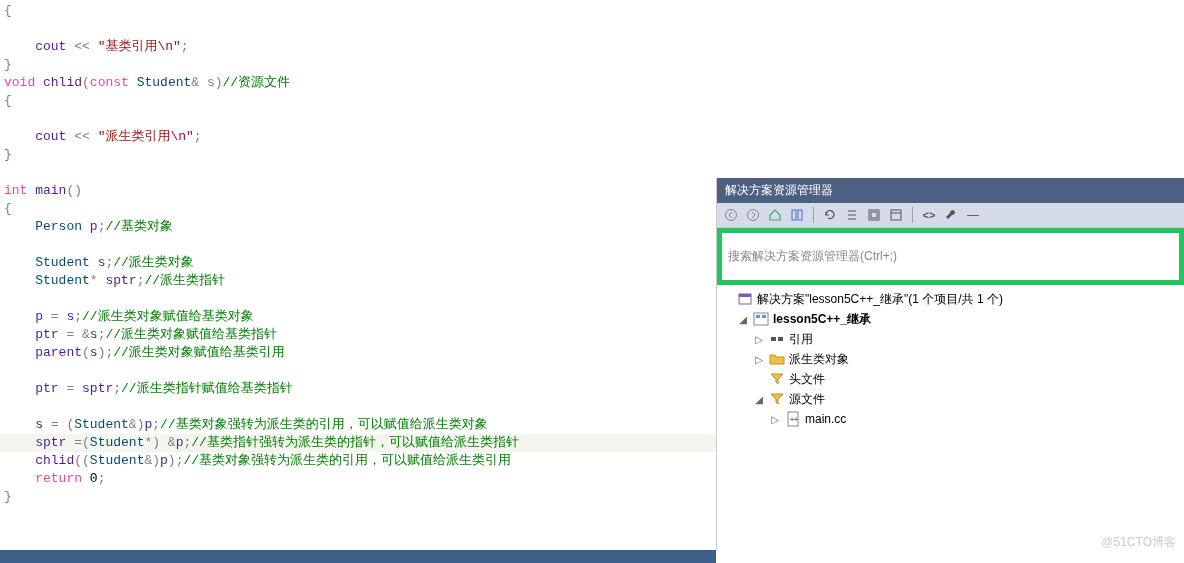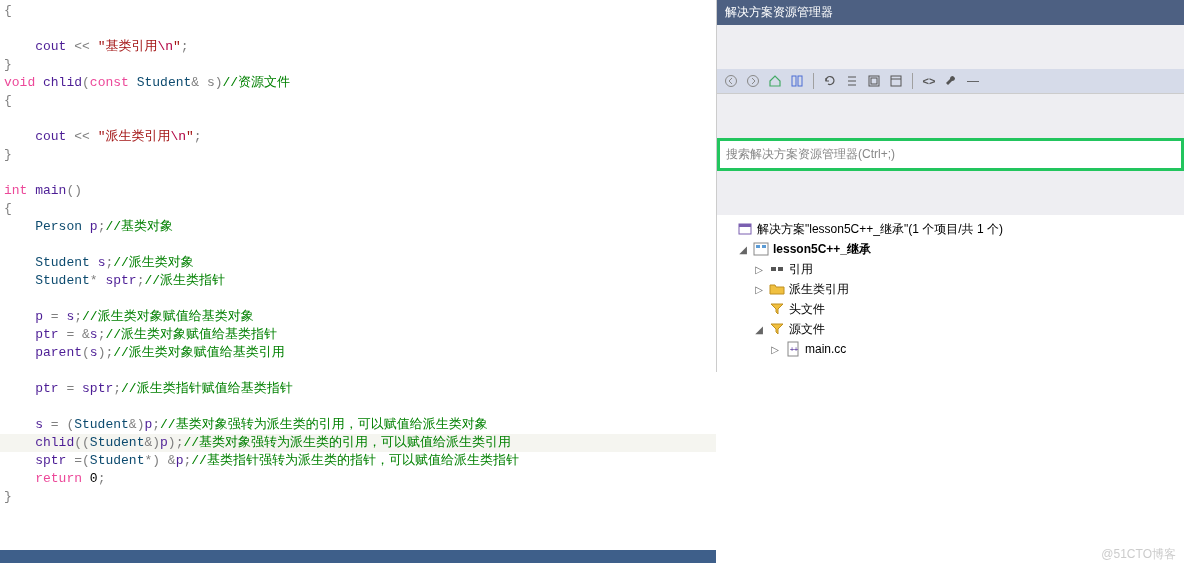--- a/index.html
+++ b/index.html
@@ -37,24 +37,24 @@
     .strch { color: #b00040; }
     .num { color: #000; }
     .pn { color: #808080; }
     .txt { color: #4c1d95; }
     .side-panel {
       width: 468px;
       background: #eeeef2;
       border-left: 1px solid #ccc;
       display: flex;
       flex-direction: column;
+      margin-top: 178px;
       height: 372px;
       font-family: 'Segoe UI', sans-serif;
       font-size: 12px;
-      gap: 44px;
     }
     .panel-title {
       background: #4d6082;
       color: #fff;
       padding: 4px 8px;
       font-size: 12px;
     }
     .toolbar {
       background: #d6dbe9;
       padding: 4px 6px;
@@ -67,22 +67,22 @@
       width: 16px; height: 16px;
       display: flex; align-items: center; justify-content: center;
       color: #555;
       cursor: pointer;
     }
     .toolbar .sep {
       width: 1px; height: 16px; background: #a0a0a0; margin: 0 2px;
     }
     .search-box {
       background: #fff;
-      border: 3px solid #22c55e;
-      padding: 5px 6px;
+      border: 5px solid #22c55e;
+      padding: 15px 6px;
       color: #888;
       margin: 0;
     }
     .tree {
       background: #fff;
       flex: 1;
       padding: 4px 0;
       overflow: auto;
     }
     .tree-row {
@@ -107,21 +107,21 @@
     .bottom-bar {
       position: absolute;
       bottom: 0; left: 0;
       width: 716px;
       height: 13px;
       background: #3e5f8a;
     }
     .watermark {
       position: absolute;
       right: 8px;
-      bottom: 0;
+      bottom: 12px;
       color: #ccc;
       font-size: 12px;
       font-family: 'Segoe UI', sans-serif;
     }
   </style>
 </head>
 <body>
 
 <div class="container">
   <div class="code-area">
@@ -144,22 +144,22 @@
         <div class="code-line"><span class="txt">    </span><span class="typ">Student</span><span class="txt"> s</span><span class="pn">;</span><span class="com">//派生类对象</span></div>
         <div class="code-line"><span class="txt">    </span><span class="typ">Student</span><span class="pn">*</span><span class="txt"> sptr</span><span class="pn">;</span><span class="com">//派生类指针</span></div>
         <div class="code-line"><span class="txt"></span></div>
         <div class="code-line"><span class="txt">    p </span><span class="pn">=</span><span class="txt"> s</span><span class="pn">;</span><span class="com">//派生类对象赋值给基类对象</span></div>
         <div class="code-line"><span class="txt">    ptr </span><span class="pn">= &amp;</span><span class="txt">s</span><span class="pn">;</span><span class="com">//派生类对象赋值给基类指针</span></div>
         <div class="code-line"><span class="txt">    parent</span><span class="pn">(</span><span class="txt">s</span><span class="pn">);</span><span class="com">//派生类对象赋值给基类引用</span></div>
         <div class="code-line"><span class="txt"></span></div>
         <div class="code-line"><span class="txt">    ptr </span><span class="pn">=</span><span class="txt"> sptr</span><span class="pn">;</span><span class="com">//派生类指针赋值给基类指针</span></div>
         <div class="code-line"><span class="txt"></span></div>
         <div class="code-line"><span class="txt">    s </span><span class="pn">= (</span><span class="typ">Student</span><span class="pn">&amp;)</span><span class="txt">p</span><span class="pn">;</span><span class="com">//基类对象强转为派生类的引用，可以赋值给派生类对象</span></div>
+        <div class="code-line"><span class="txt">    sptr </span><span class="pn">=(</span><span class="typ">Student</span><span class="pn">*) &amp;</span><span class="txt">p</span><span class="pn">;</span><span class="com">//基类指针强转为派生类的指针，可以赋值给派生类指针</span></div>
         <div class="code-line"><span class="txt">    chlid</span><span class="pn">((</span><span class="typ">Student</span><span class="pn">&amp;)</span><span class="txt">p</span><span class="pn">);</span><span class="com">//基类对象强转为派生类的引用，可以赋值给派生类引用</span></div>
-        <div class="code-line"><span class="txt">    sptr </span><span class="pn">=(</span><span class="typ">Student</span><span class="pn">*) &amp;</span><span class="txt">p</span><span class="pn">;</span><span class="com">//基类指针强转为派生类的指针，可以赋值给派生类指针</span></div>
         <div class="code-line"><span class="txt">    </span><span class="kw">return</span><span class="txt"> </span><span class="num">0</span><span class="pn">;</span></div>
         <div class="code-line"><span class="pn">}</span></div>
       </div>
   </div>
 
   <div class="side-panel">
     <div class="panel-title">解决方案资源管理器</div>
     <div class="toolbar">
       <span class="ico">
           <svg width="14" height="14" viewBox="0 0 14 14">
@@ -250,21 +250,21 @@
           </span>
         <span class="lbl">引用</span>
       </div>
       <div class="tree-row ind2">
         <span class="exp">▷</span>
         <span class="ticon">
             <svg width="16" height="16" viewBox="0 0 16 16">
               <path d="M1 4 L6 4 L7 6 L15 6 L15 13 L1 13 Z" fill="#f0c040" stroke="#c09020"></path>
             </svg>
           </span>
-        <span class="lbl">派生类引用</span>
+        <span class="lbl">派生类对象</span>
       </div>
       <div class="tree-row ind2">
         <span class="exp"></span>
         <span class="ticon">
             <svg width="16" height="16" viewBox="0 0 16 16">
               <path d="M2 3 L14 3 L9 8 L9 13 L7 11 L7 8 Z" fill="#f0c040" stroke="#c09020"></path>
             </svg>
           </span>
         <span class="lbl">头文件</span>
       </div>

